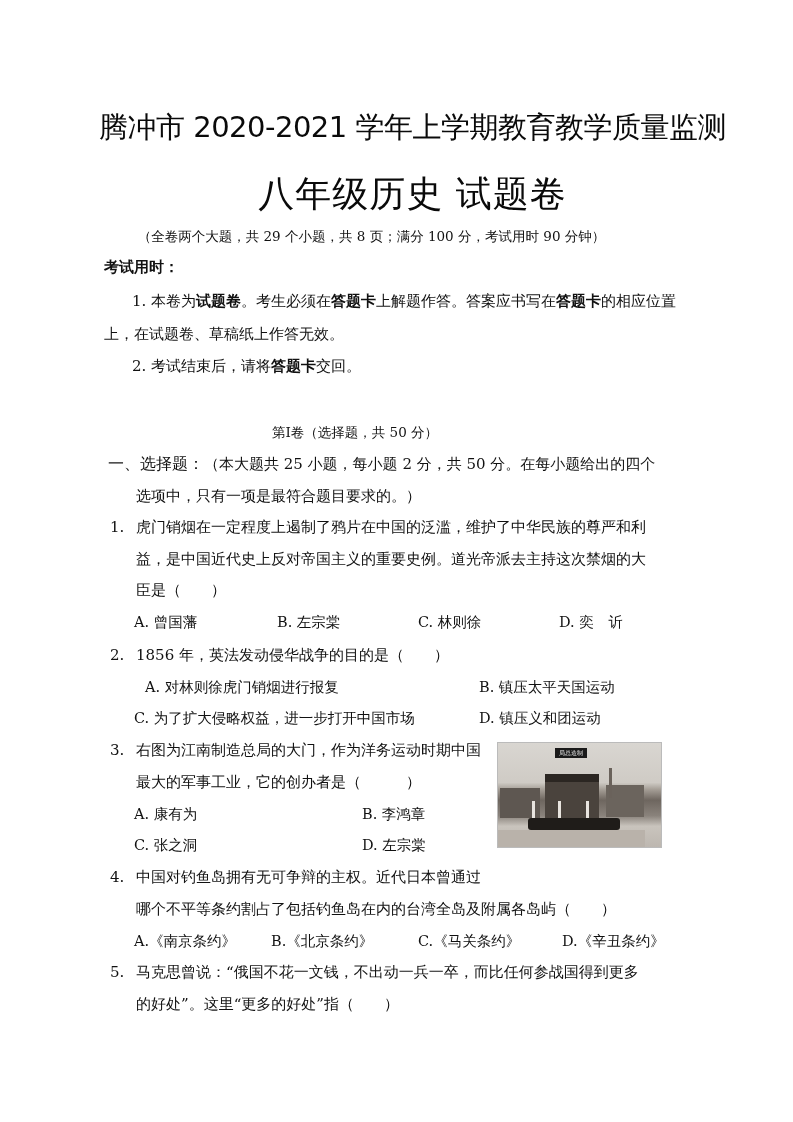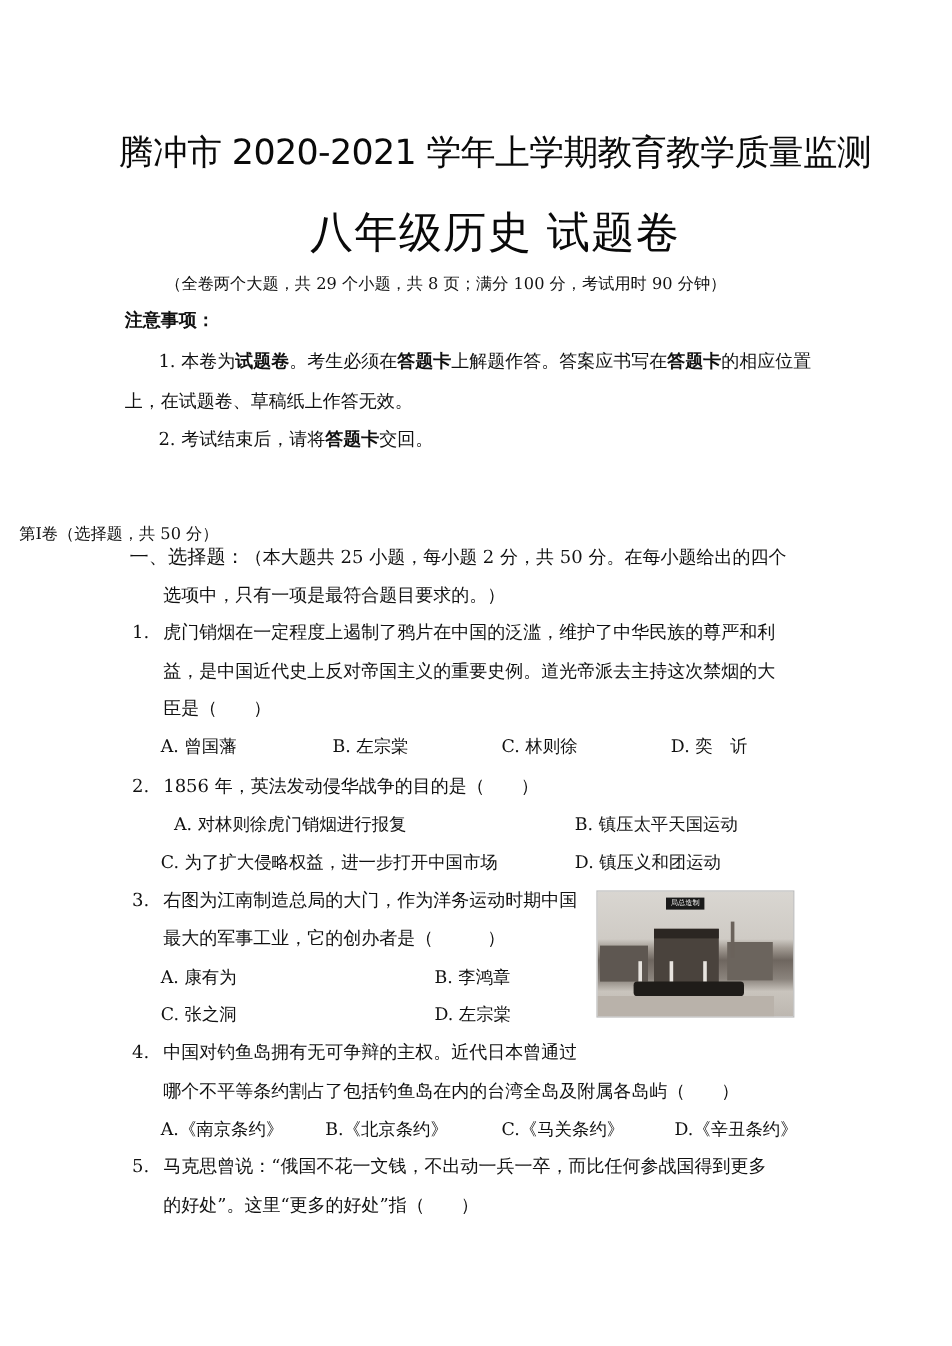--- a/index.html
+++ b/index.html
@@ -18,21 +18,21 @@
     left: 0; width: 793px; text-align: center; top: 170px;
     font-family: "DejaVu Sans", "Liberation Sans", sans-serif;
     font-size: 36px; letter-spacing: 1px; color: #0a0a0a;
   }
   .meta { left: 0; width: 711px; text-align: center; top: 228px; font-size: 13.5px; }
   .notice-head { left: 88px; top: 258px; font-size: 15px; font-weight: bold;
     font-family: "DejaVu Sans", "Liberation Sans", sans-serif; }
   .body15 { font-size: 15px; }
   .notice-line { font-size: 15px; }
   .notice-line b { font-family: "DejaVu Sans", "Liberation Sans", sans-serif; font-weight: bold; }
-  .part-head { left: 0; width: 678px; top: 424px; font-size: 13.5px; margin-top: 12px; }
+  .part-head { left: 0; width: 678px; text-align: center; top: 424px; font-size: 13.5px; }
   .section-head { left: 92px; top: 454px; font-size: 15px; }
   .section-head .lead { font-family: Liberation Mono, monospace; font-size: 16px; }
   .q { font-size: 15px; }
   .opt { font-size: 14.5px; }
   .photo {
     left: 497px; top: 742px; width: 147px; height: 104px;
     background: linear-gradient(#d9d6d1 0%, #cfcbc5 38%, #a39c94 45%, #6e665f 55%, #8a837c 70%, #c9c4bd 80%, #bdb7b0 100%);
     border: 1px solid #bbb;
     overflow: hidden;
   }
@@ -52,21 +52,21 @@
   .photo .wingR { position: absolute; left: 108px; top: 42px; width: 38px; height: 32px; background: #6b645d; }
   .photo .post { position: absolute; top: 58px; width: 3px; height: 24px; background: #e8e4df; }
 </style>
 </head>
 <body>
 
 <div class="abs title1">腾冲市 2020-2021 学年上学期教育教学质量监测</div>
 <div class="abs title2">八年级历史  试题卷</div>
 <div class="abs meta">（全卷两个大题，共 29 个小题，共 8 页；满分 100 分，考试用时 90 分钟）</div>
 
-<div class="abs notice-head">注意事项：</div>
+<div class="abs notice-head">考试用时：</div>
 <div class="abs notice-line" style="left:116px; top:292px;">
   <span>1. 本卷为</span><b>试题卷</b><span>。考生必须在</span><b>答题卡</b><span>上解题作答。答案应书写在</span><b>答题卡</b><span>的相应位置</span>
 </div>
 <div class="abs notice-line" style="left:88px; top:325px;">上，在试题卷、草稿纸上作答无效。</div>
 <div class="abs notice-line" style="left:116px; top:357px;">
   <span>2. 考试结束后，请将</span><b>答题卡</b><span>交回。</span>
 </div>
 
 <div class="abs part-head">第Ⅰ卷（选择题，共 50 分）</div>
 <div class="abs section-head">

